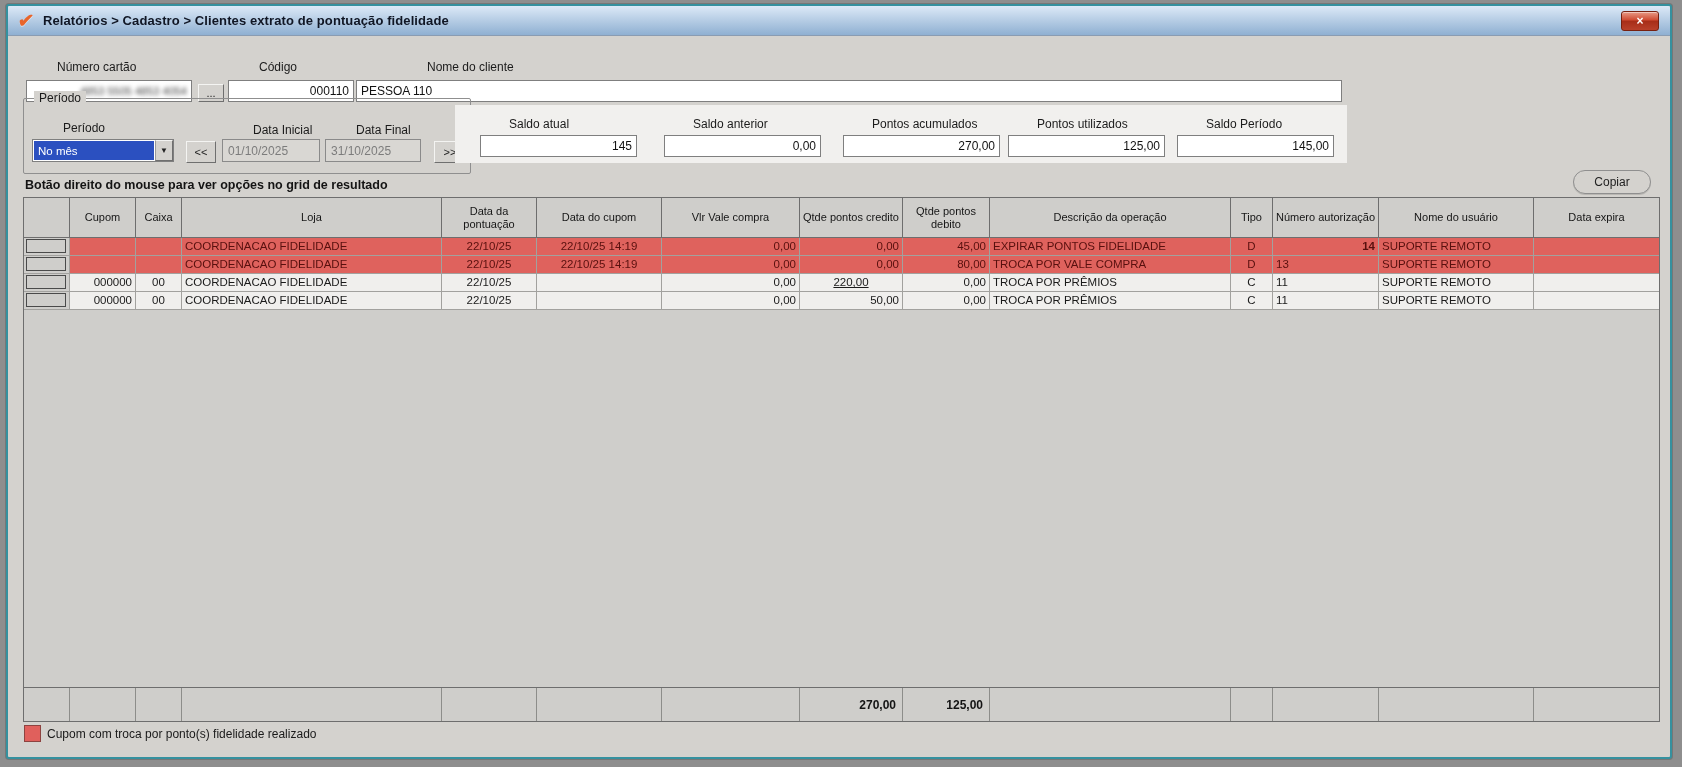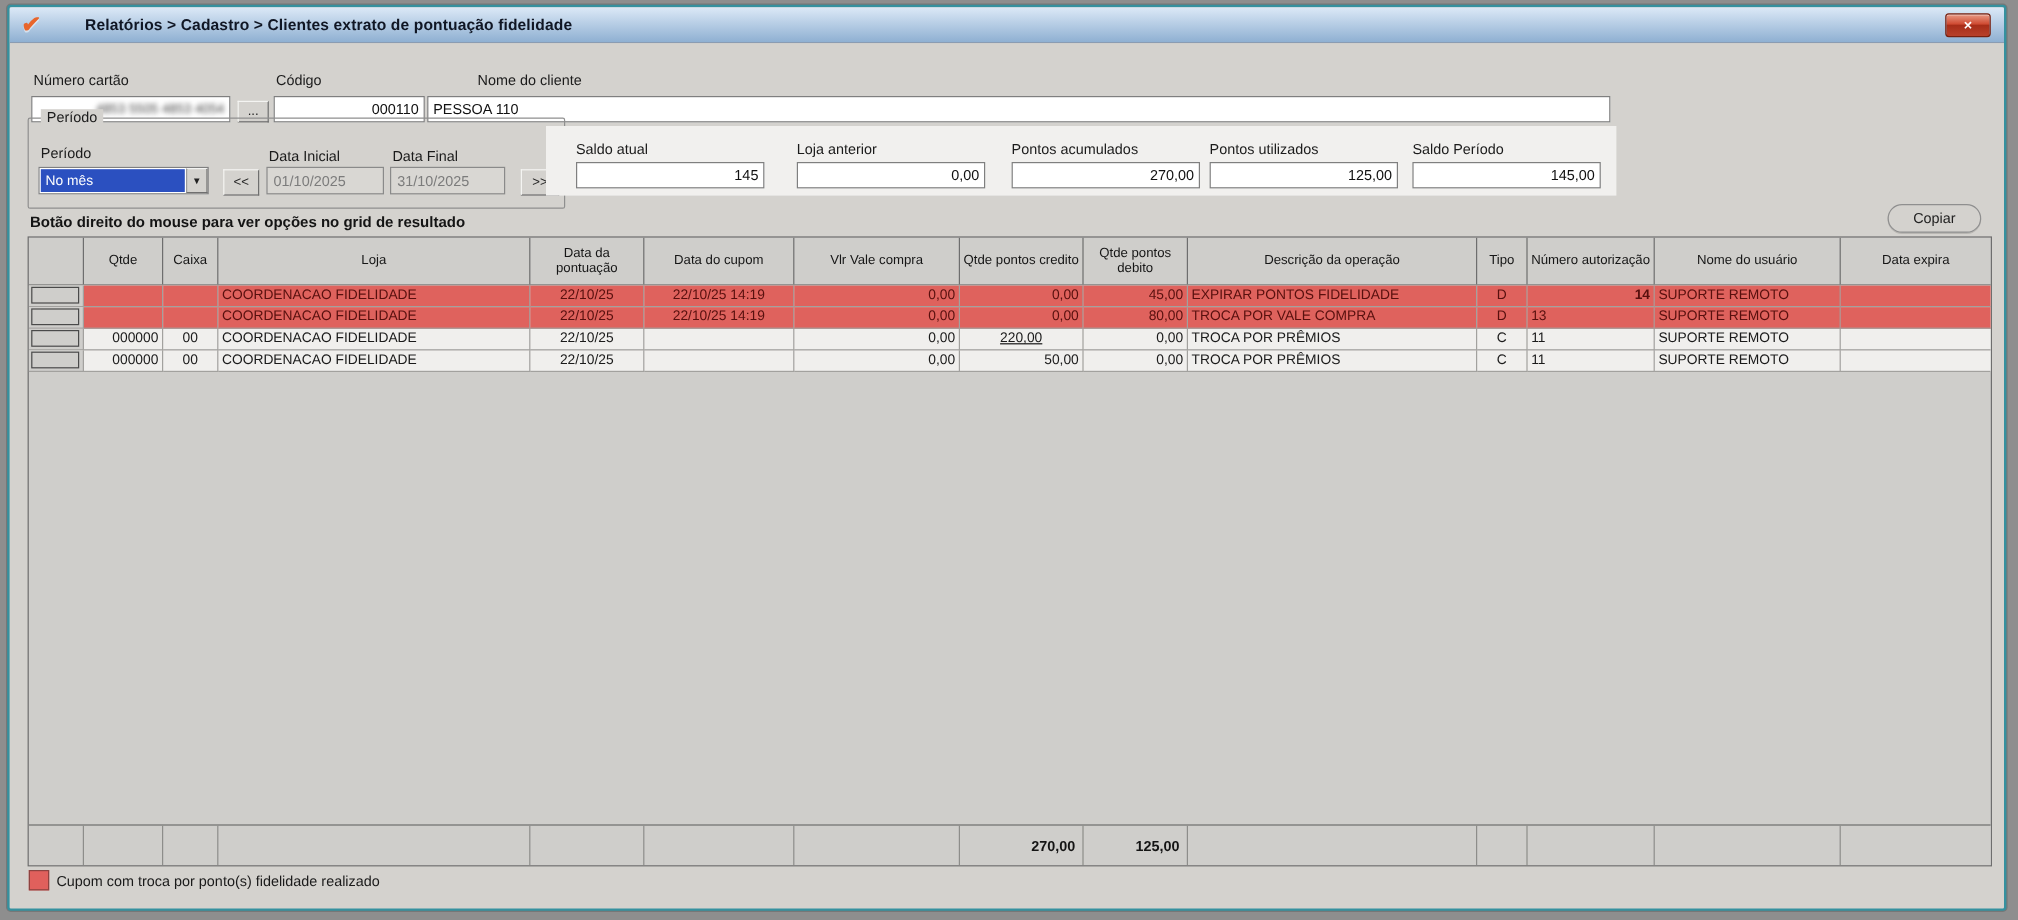--- a/index.html
+++ b/index.html
@@ -4,26 +4,26 @@
 <style>
   html,body{margin:0;padding:0;width:1682px;height:767px;overflow:hidden;
     background:#8e8e8e;font-family:"Liberation Sans",sans-serif;-webkit-font-smoothing:antialiased;}
   *{box-sizing:border-box;}
   .window{position:absolute;left:6px;top:4px;width:1666px;height:755px;
     background:#d4d2ce;border:2px solid #35919f;border-radius:3px;box-shadow:0 0 0 1px #777;}
   .titlebar{position:absolute;left:0;top:0;right:0;height:30px;
     background:linear-gradient(#dcE9f7 0%,#b9cfe6 45%,#8fb0d2 100%);
     border-bottom:1px solid #8a9cb2;display:flex;align-items:center;padding-left:10px;border-radius:2px 2px 0 0;}
   .title-icon{color:#e8652b;font-weight:bold;font-size:19px;margin-right:9px;transform:skewX(-6deg);text-shadow:0 1px 0 rgba(255,255,255,.5);}
-  .title-text{font-size:13px;font-weight:bold;color:#101624;letter-spacing:.1px;margin-left:28px;}
+  .title-text{font-size:13px;font-weight:bold;color:#101624;letter-spacing:.1px;}
   .close-btn{position:absolute;right:11px;top:5px;width:38px;height:20px;cursor:default;
     background:linear-gradient(#e89a86 0%,#cf4a31 45%,#a72d18 50%,#b8402a 100%);
     border:1px solid #77200f;border-radius:3px;color:#fff;font-weight:bold;font-size:12px;
     text-align:center;line-height:18px;box-shadow:inset 0 1px 0 rgba(255,255,255,.45);}
-  .lbl{position:absolute;font-size:12px;color:#1b1b1b;white-space:nowrap;}
+  .lbl{position:absolute;font-size:12px;color:#1b1b1b;white-space:nowrap;margin-left:29px;}
   .field{position:absolute;background:#fff;border:1px solid #7f7f7f;
     font-size:12px;color:#111;padding:4px 4px;display:flex;align-items:center;overflow:hidden;}
   .field.right{justify-content:flex-end;}
   .blurred{filter:blur(2px);font-size:11px;color:#444;white-space:nowrap;}
   .btn{position:absolute;background:#d4d2ce;border:1px solid;border-color:#f4f4f2 #6f6f6f #6f6f6f #f4f4f2;
     font-size:11px;color:#222;display:flex;align-items:center;justify-content:center;cursor:default;}
   .btn.flat{border:1px solid #8f8f8f;border-radius:12px;box-shadow:0 1px 0 #b9b7b3;}
   .groupbox{position:absolute;border:1px solid #8f8f8f;border-radius:2px;}
   .groupbox .legend{position:absolute;left:10px;top:-8px;background:#d4d2ce;padding:0 5px;font-size:12px;color:#1b1b1b;}
   .dropdown{position:absolute;border:1px solid #7f7f7f;background:#fff;display:flex;}
@@ -108,21 +108,21 @@
   </div>
 
   <div class="saldo-panel">
     <div class="saldo-item">
       <div class="lbl" style="left:25px">Saldo atual</div>
       <div class="field right saldo-field" style="left:25px">
         <span>145</span>
       </div>
     </div>
     <div class="saldo-item">
-      <div class="lbl" style="left:209px">Loja anterior</div>
+      <div class="lbl" style="left:209px">Saldo anterior</div>
       <div class="field right saldo-field" style="left:209px">
         <span>0,00</span>
       </div>
     </div>
     <div class="saldo-item">
       <div class="lbl" style="left:388px">Pontos acumulados</div>
       <div class="field right saldo-field" style="left:388px">
         <span>270,00</span>
       </div>
     </div>
@@ -139,21 +139,21 @@
       </div>
     </div>
   </div>
 
   <div class="hint">Botão direito do mouse para ver opções no grid de resultado</div>
   <div class="btn flat" style="left:1565px;top:164px;width:78px;height:24px;font-size:12px">Copiar</div>
 
   <div class="grid">
     <div class="grid-header" id="grid-header">
         <div class="hcell" style="width: 46px; flex: 0 0 46px;"></div>
-        <div class="hcell" style="width: 66px; flex: 0 0 66px;">Qtde</div>
+        <div class="hcell" style="width: 66px; flex: 0 0 66px;">Cupom</div>
         <div class="hcell" style="width: 46px; flex: 0 0 46px;">Caixa</div>
         <div class="hcell" style="width: 260px; flex: 0 0 260px;">Loja</div>
         <div class="hcell" style="width: 95px; flex: 0 0 95px;">Data da pontuação</div>
         <div class="hcell" style="width: 125px; flex: 0 0 125px;">Data do cupom</div>
         <div class="hcell" style="width: 138px; flex: 0 0 138px;">Vlr Vale compra</div>
         <div class="hcell" style="width: 103px; flex: 0 0 103px;">Qtde pontos credito</div>
         <div class="hcell" style="width: 87px; flex: 0 0 87px;">Qtde pontos debito</div>
         <div class="hcell" style="width: 241px; flex: 0 0 241px;">Descrição da operação</div>
         <div class="hcell" style="width: 42px; flex: 0 0 42px;">Tipo</div>
         <div class="hcell" style="width: 106px; flex: 0 0 106px;">Número autorização</div>

